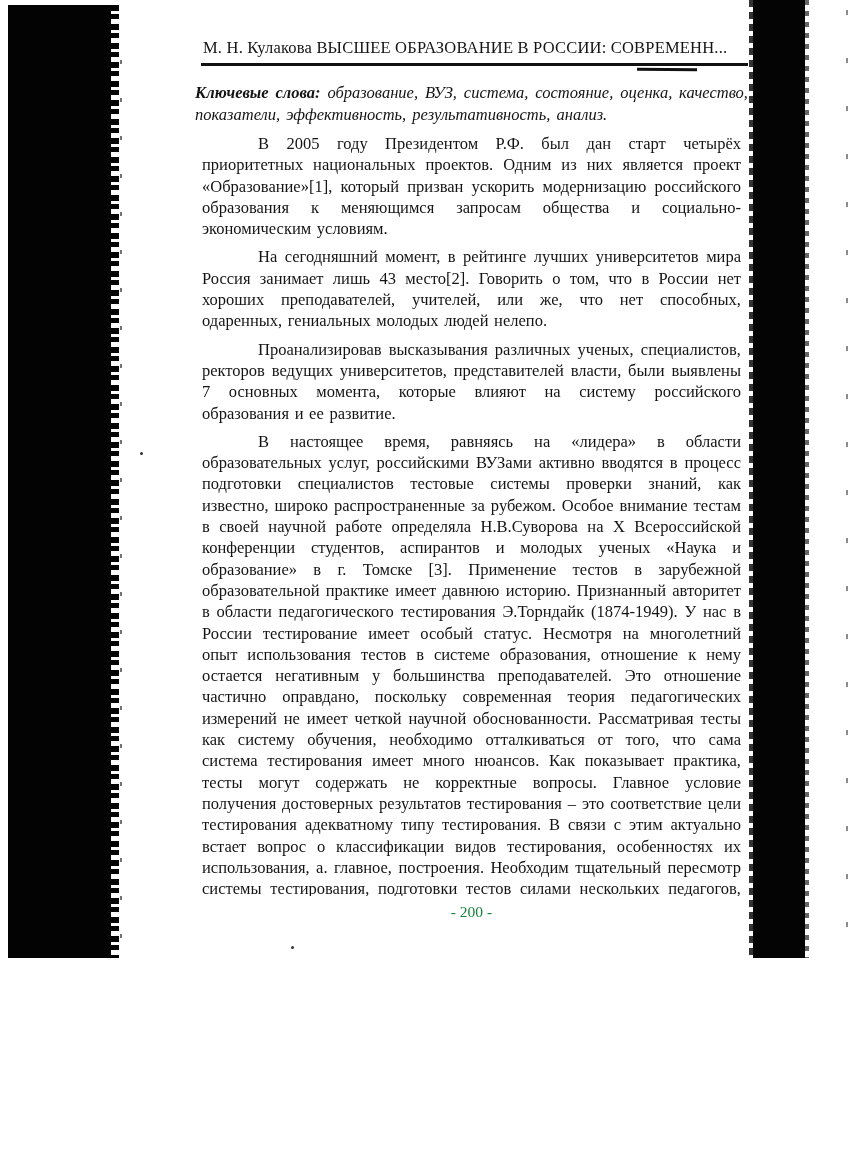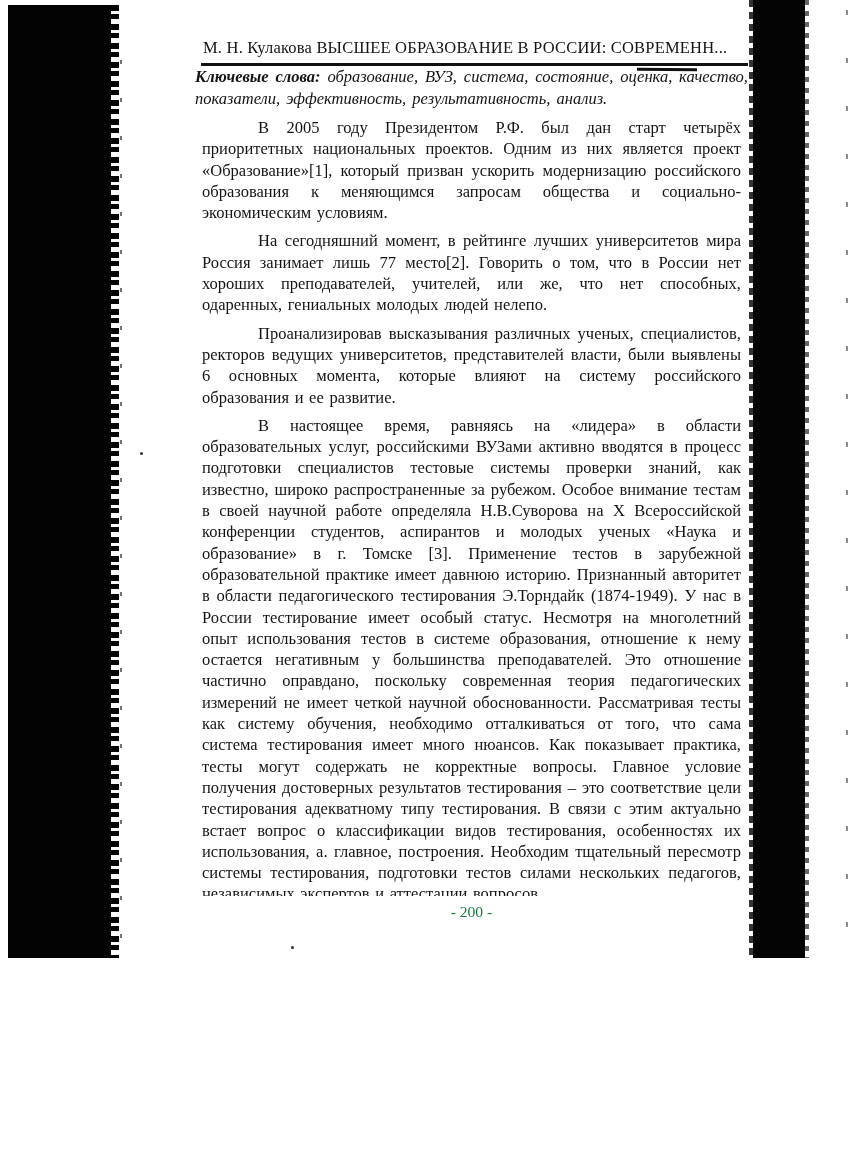--- a/index.html
+++ b/index.html
@@ -9,21 +9,21 @@
   }
   
   .content { position:absolute; left:195px; top:38px; width:553px; height:858px; overflow:hidden; }
   .title {
     display:block; white-space:nowrap; overflow:hidden;
     font-size:16.5px; line-height:20px; letter-spacing:.2px;
     margin:0 0 0 6px; padding:0 0 5px 2px;
     border-bottom:3px solid #111;
   }
   .keywords {
-    margin:0 0 0; font-style:italic; font-size:16.5px; line-height:21.5px;
+    margin:16px 0 0; font-style:italic; font-size:16.5px; line-height:21.5px;
     text-align:justify; text-align-last:left; word-spacing:2px;
   }
   .kw-label { font-weight:bold; padding-right:7px; }
   p.body {
     margin:7px; text-indent:56px; text-align:justify; text-align-last:left;
     font-size:16.5px; line-height:21.3px; word-spacing:1.5px;
   }
   p.first { margin-top:8px; }
   .heading { font-size:16.5px; line-height:21px; font-weight:bold; margin:11px 0 9px; }
   .page-number {
@@ -88,22 +88,22 @@
 <body>
 
 <div class="canvas">
 
   <div class="content">
     <div class="title">М. Н. Кулакова ВЫСШЕЕ ОБРАЗОВАНИЕ В РОССИИ: СОВРЕМЕНН...</div>
     <p class="keywords">
       <span class="kw-label">Ключевые слова:</span><span>образование, ВУЗ, система, состояние, оценка, качество, показатели, эффективность, результативность, анализ.</span>
     </p>
     <p class="body first">В 2005 году Президентом Р.Ф. был дан старт четырёх приоритетных национальных проектов. Одним из них является проект «Образование»[1], который призван ускорить модернизацию российского образования к меняющимся запросам общества и социально-экономическим условиям.</p>
-    <p class="body">На сегодняшний момент, в рейтинге лучших университетов мира Россия занимает лишь 77 место[2]. Говорить о том, что в России нет хороших преподавателей, учителей, или же, что нет способных, одаренных, гениальных молодых людей нелепо.</p>
-    <p class="body">Проанализировав высказывания различных ученых, специалистов, ректоров ведущих университетов, представителей власти, были выявлены 6 основных момента, которые влияют на систему российского образования и ее развитие.</p>
+    <p class="body">На сегодняшний момент, в рейтинге лучших университетов мира Россия занимает лишь 43 место[2]. Говорить о том, что в России нет хороших преподавателей, учителей, или же, что нет способных, одаренных, гениальных молодых людей нелепо.</p>
+    <p class="body">Проанализировав высказывания различных ученых, специалистов, ректоров ведущих университетов, представителей власти, были выявлены 7 основных момента, которые влияют на систему российского образования и ее развитие.</p>
     <p class="body">В настоящее время, равняясь на «лидера» в области образовательных услуг, российскими ВУЗами активно вводятся в процесс подготовки специалистов тестовые системы проверки знаний, как известно, широко распространенные за рубежом. Особое внимание тестам в своей научной работе определяла Н.В.Суворова на X Всероссийской конференции студентов, аспирантов и молодых ученых «Наука и образование» в г. Томске [3]. Применение тестов в зарубежной образовательной практике имеет давнюю историю. Признанный авторитет в области педагогического тестирования Э.Торндайк (1874-1949). У нас в России тестирование имеет особый статус. Несмотря на многолетний опыт использования тестов в системе образования, отношение к нему остается негативным у большинства преподавателей. Это отношение частично оправдано, поскольку современная теория педагогических измерений не имеет четкой научной обоснованности. Рассматривая тесты как систему обучения, необходимо отталкиваться от того, что сама система тестирования имеет много нюансов. Как показывает практика, тесты могут содержать не корректные вопросы. Главное условие получения достоверных результатов тестирования – это соответствие цели тестирования адекватному типу тестирования. В связи с этим актуально встает вопрос о классификации видов тестирования, особенностях их использования, а. главное, построения. Необходим тщательный пересмотр системы тестирования, подготовки тестов силами нескольких педагогов, независимых экспертов и аттестации вопросов.</p>
 
   </div>
 
   <div class="page-number">- 200 -</div>
 
   <div class="underline-artifact"></div>
   <div class="band-left"></div>
   <div class="band-left-edge"></div>
   <div class="band-left-dots"></div>

